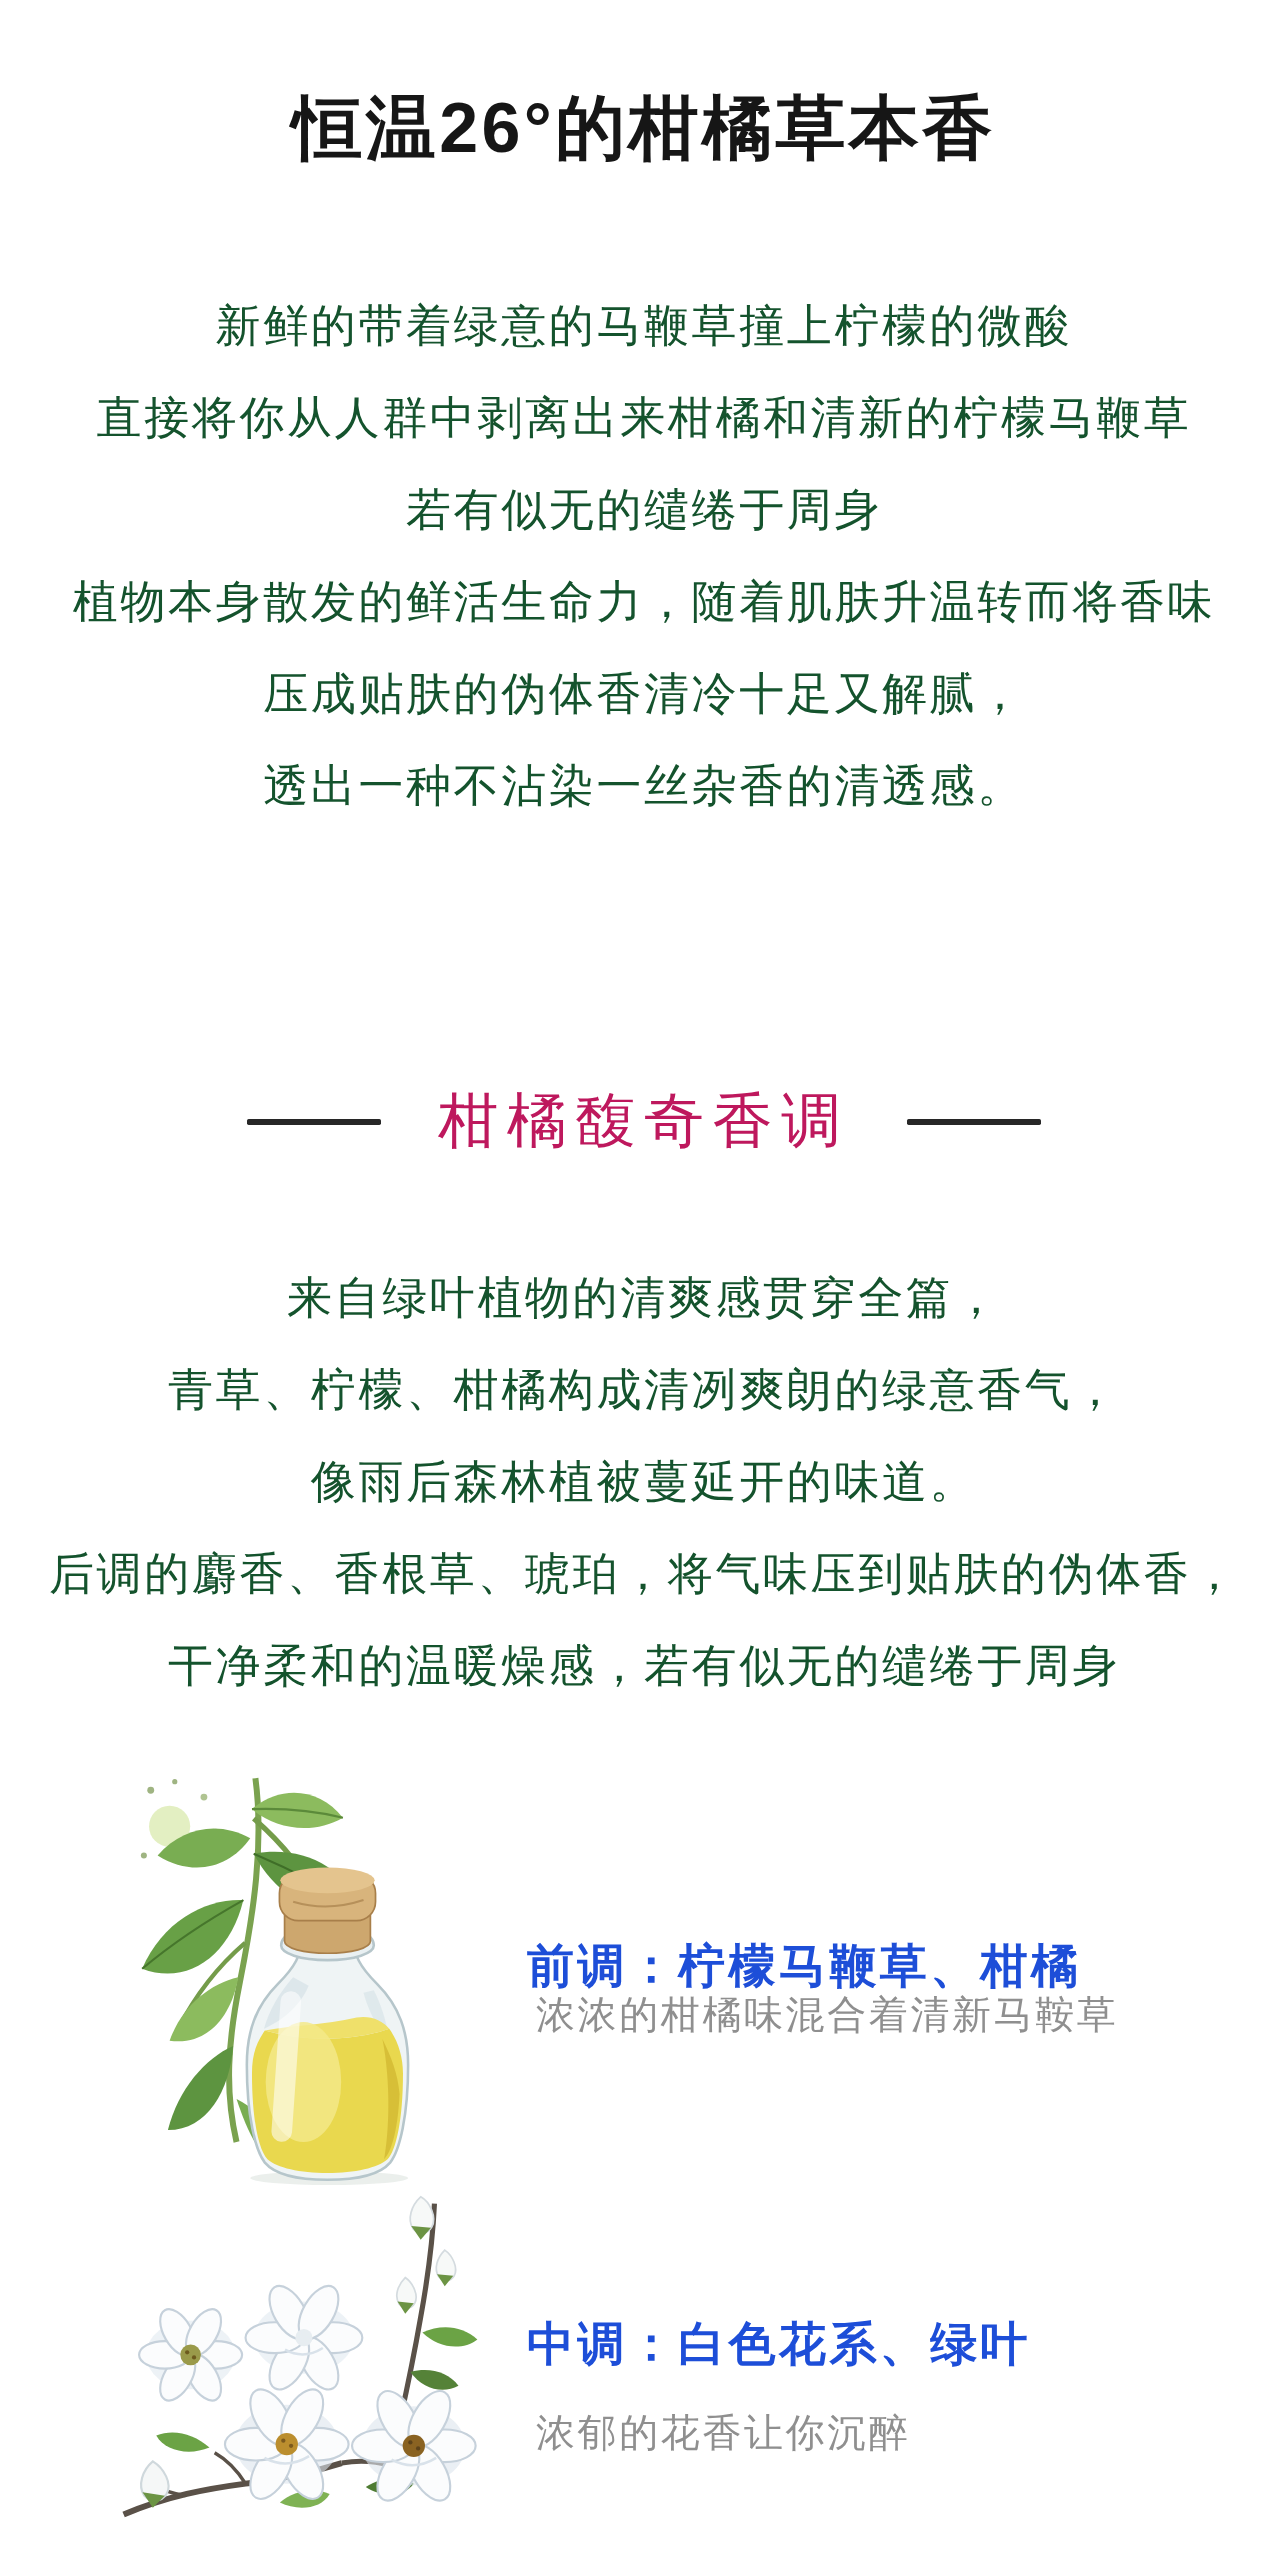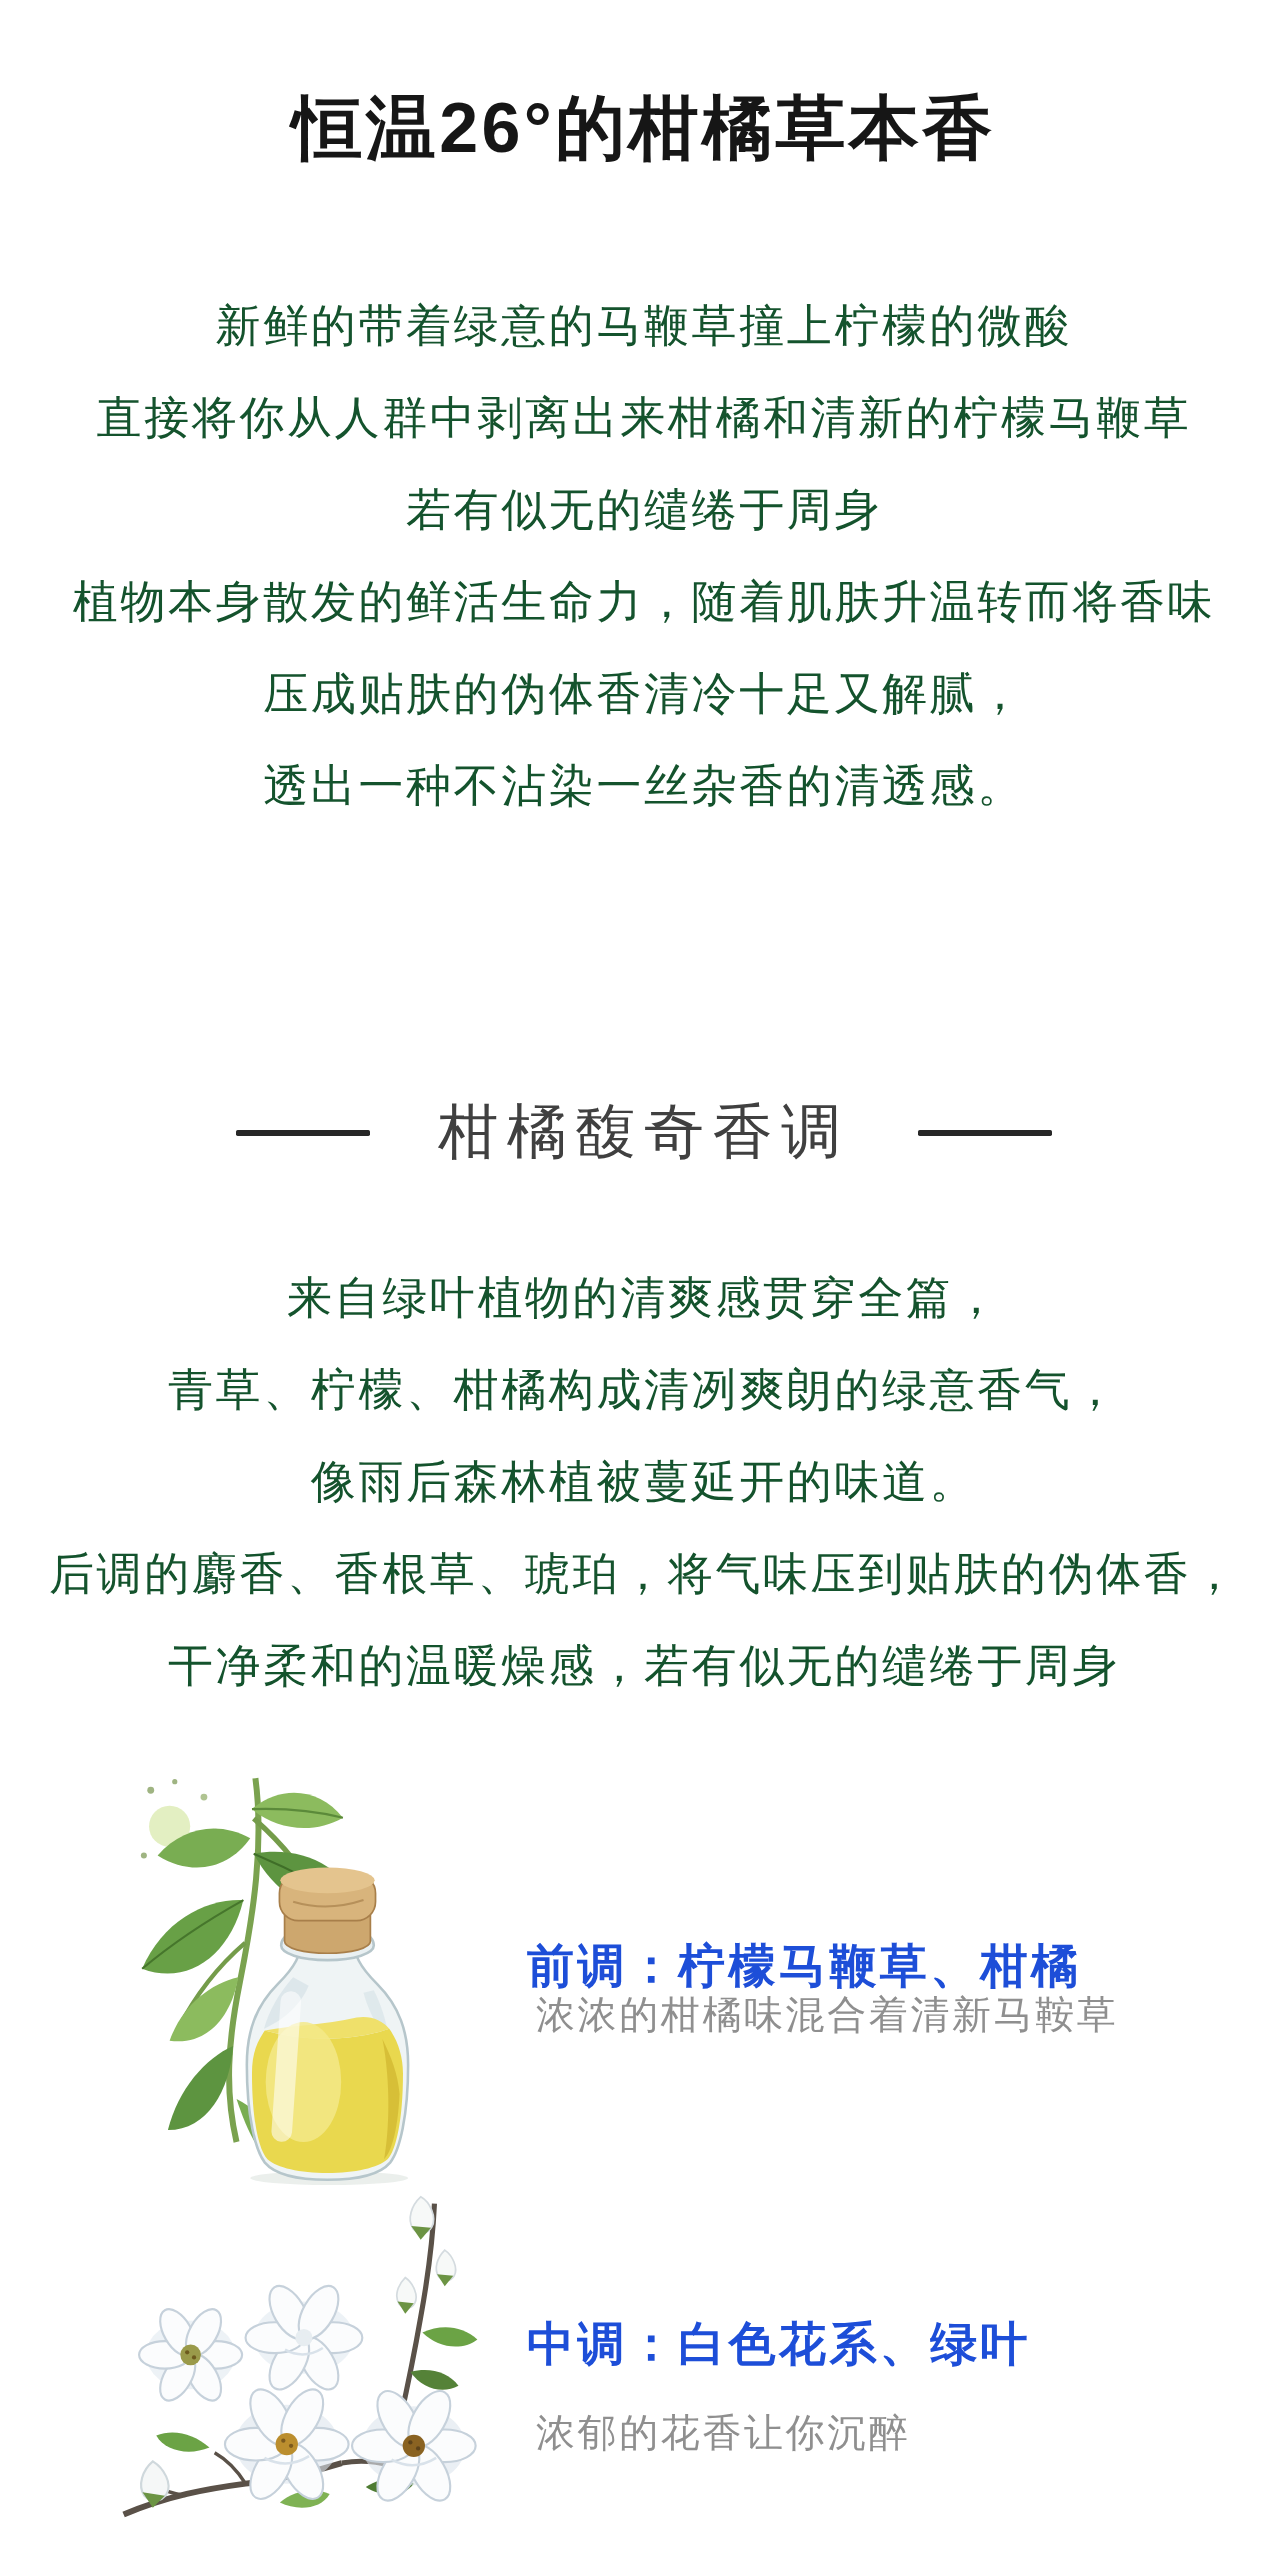--- a/index.html
+++ b/index.html
@@ -13,21 +13,21 @@
     text-align:center;font-size:70px;font-weight:700;color:#161616;letter-spacing:3.4px;
   }
   .copy-block{position:absolute;left:0;width:100%;text-align:center;}
   .copy-block p{margin:0;font-size:45px;line-height:92px;letter-spacing:2.6px;color:#14532d;}
   .intro-block{top:280px;}
   .fragrance-block{top:1252px;}
   .section-header{
     position:absolute;top:1077px;left:0;width:100%;
     display:flex;align-items:center;justify-content:center;gap:53px;
   }
-  .section-title{margin:15px;font-size:60px;font-weight:500;color:#404040;letter-spacing:8.6px;}
+  .section-title{margin:4px;font-size:60px;font-weight:500;color:#be185d;letter-spacing:8.6px;}
   .dash{width:134px;height:6px;background:#272727;border-radius:1.7px;}
   .illus{position:absolute;}
   .illus svg{display:block;width:100%;height:100%;}
   .illus-bottle{left:125px;top:1771px;width:296px;height:416px;}
   .illus-flowers{left:108px;top:2190px;width:385px;height:340px;}
   .note-title{
     position:absolute;left:527px;margin:0;
     font-size:47px;font-weight:700;color:#1d4ed8;letter-spacing:3.4px;white-space:nowrap;
   }
   .note-desc{

